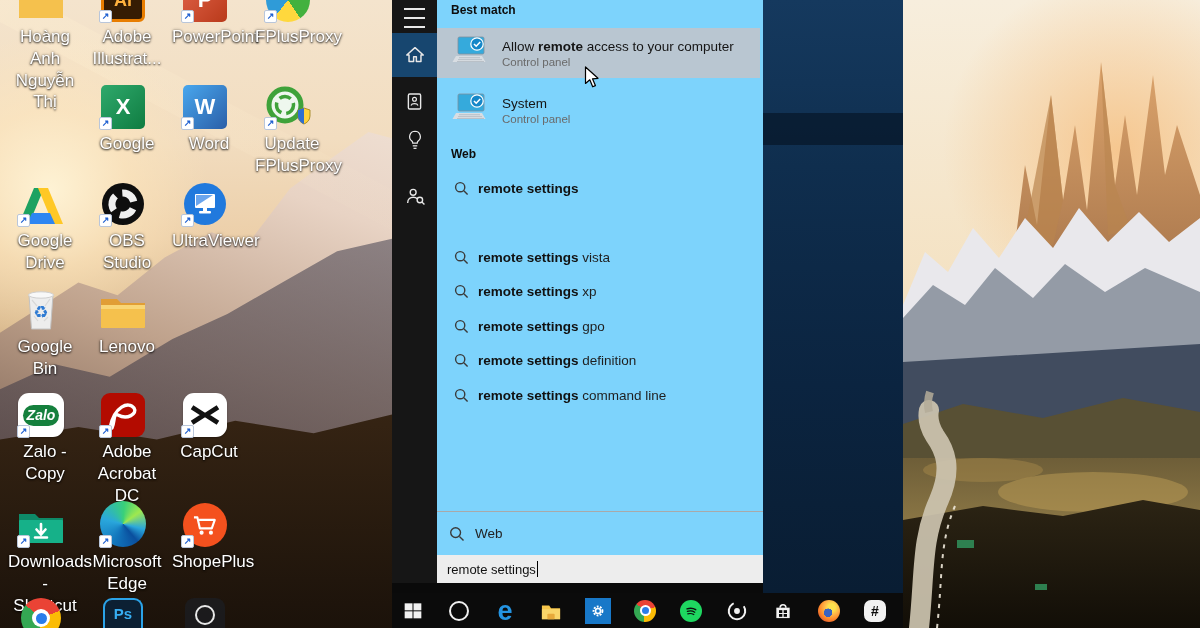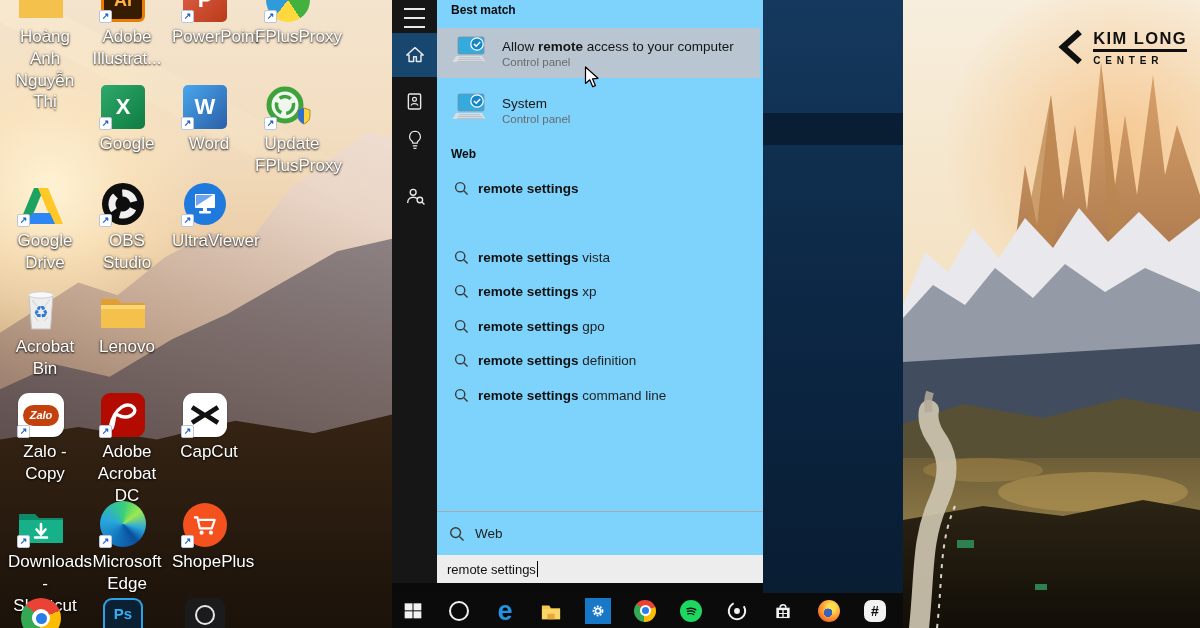--- a/index.html
+++ b/index.html
@@ -27,21 +27,21 @@
   .sc{position:absolute;left:0;bottom:-1px;width:13px;height:13px;background:#fff;border:1px solid #b9c6da;border-radius:2px;font-size:9px;font-weight:bold;color:#1e5fd0;line-height:11px;text-align:center;}
   .tile{width:44px;height:44px;border-radius:5px;display:flex;align-items:center;justify-content:center;color:#fff;font-weight:bold;font-size:22px;}
   .tile-x{background:linear-gradient(135deg,#2fa96c,#0f7c41);}
   .tile-w{background:linear-gradient(135deg,#48a7ee,#2b5fa8);}
   .tile-p{background:linear-gradient(135deg,#e2644a,#b93a1b);}
   .tile-ai{width:44px;height:44px;background:#351c03;border:3px solid #e87d00;border-radius:6px;display:flex;align-items:center;justify-content:center;color:#ffb13d;font-weight:bold;font-size:18px;}
   .circle44{width:44px;height:44px;border-radius:50%;}
   .fplus{background:conic-gradient(from 20deg,#43b13e 0 35%,#ffd83d 35% 55%,#2f9bd8 55% 75%,#65c24b 75% 100%);}
   .edge-ic{width:46px;height:46px;border-radius:50%;background:conic-gradient(from 140deg,#0a4f9e,#1276bc 18%,#2aa7dc 40%,#39d07a 62%,#9fe84f 76%,#2aa7dc 90%,#0a4f9e);}
   .zalo-sq{width:46px;height:44px;background:#fff;border-radius:11px;display:flex;align-items:center;justify-content:center;box-shadow:0 1px 2px rgba(0,0,0,.3);}
-  .zalo-pill{width:36px;height:21px;background:#c2410c;border-radius:11px;color:#fff;font-size:11px;font-weight:bold;font-style:italic;display:flex;align-items:center;justify-content:center;}
+  .zalo-pill{width:36px;height:21px;background:#15803d;border-radius:11px;color:#fff;font-size:14px;font-weight:bold;font-style:italic;display:flex;align-items:center;justify-content:center;}
   .acro{width:44px;height:44px;background:#b30b00;border-radius:9px;display:flex;align-items:center;justify-content:center;}
   .capcut-sq{width:44px;height:44px;background:#fff;border-radius:11px;display:flex;align-items:center;justify-content:center;box-shadow:0 1px 2px rgba(0,0,0,.3);}
   .shope{width:44px;height:44px;background:#f4511e;border-radius:50%;display:flex;align-items:center;justify-content:center;}
   
   .chrome-part{position:relative;width:40px;height:40px;border-radius:50%;background:conic-gradient(from -50deg,#ea4335 0 33%,#fbbc05 33% 66%,#34a853 66% 100%);}
   .chrome-part .cin{position:absolute;left:11px;top:11px;width:18px;height:18px;border-radius:50%;background:#fff;}
   .chrome-part .cdot{position:absolute;left:14.5px;top:14.5px;width:11px;height:11px;border-radius:50%;background:#2b7de9;}
   .ps-part{width:40px;height:36px;border-radius:9px 9px 0 0;background:#0c2033;border:2.5px solid #2ba3e8;border-bottom:none;display:flex;justify-content:center;color:#37aef2;font-weight:bold;font-size:15px;padding-top:5px;}
   .circ-part{width:40px;height:36px;border-radius:9px 9px 0 0;background:rgba(28,28,30,.9);display:flex;justify-content:center;padding-top:7px;}
   .circ-part .ring{width:20px;height:20px;border:2.5px solid #e8e8e8;border-radius:50%;}
@@ -215,21 +215,21 @@
 
     <div class="cell" style="left:0;top:288px">
       <div class="ic">
         <svg width="44" height="46" viewBox="0 0 44 46">
           <path d="M10 9 h24 l-2.5 34 h-19 Z" fill="#ededed" stroke="#c2c2c2"></path>
           <path d="M13 14 l5 6 M31 13 l-5 7 M15 30 l4 5 M29 31 l-4 4" stroke="#d8d8d8" stroke-width="1.2"></path>
           <ellipse cx="22" cy="9" rx="12.5" ry="3.2" fill="#f8f8f8" stroke="#cfcfcf"></ellipse>
           <text x="22" y="32" font-size="17" fill="#2f7bd3" text-anchor="middle" font-family="DejaVu Sans">♻</text>
         </svg>
       </div>
-      <div class="icon-label">Acrobat Bin</div>
+      <div class="icon-label">Google Bin</div>
     </div>
     <div class="cell" style="left:82px;top:288px">
       <div class="ic">
         <svg width="48" height="40" viewBox="0 0 48 40">
             <path d="M2 7 h16 l4 4 h24 v25 H2 Z" fill="#e19e35"></path>
             <rect x="2" y="13" width="44" height="23" rx="1" fill="#f5c14d"></rect>
             <rect x="2" y="13" width="44" height="4" fill="#f9d676"></rect>
           </svg>
       </div>
       <div class="icon-label">Lenovo</div>
@@ -497,29 +497,20 @@
       <rect x="0" y="458" width="297" height="92" fill="url(#plaing)"></rect>
       <ellipse cx="190" cy="492" rx="95" ry="20" fill="#bd9d55" opacity="0.5"></ellipse>
       <ellipse cx="80" cy="470" rx="60" ry="12" fill="#ab8c4c" opacity="0.45"></ellipse>
       <polygon points="0,520 80,506 160,516 240,500 297,510 297,628 0,628" fill="url(#fgg)"></polygon>
       <path d="M16,628 C22,572 18,540 36,500 C50,468 42,450 32,436 C27,428 24,420 26,410" fill="none" stroke="#cdc4b0" stroke-width="20" stroke-linecap="round" opacity="0.92"></path>
       <path d="M26,412 C24,404 25,398 27,392" fill="none" stroke="#b4ab99" stroke-width="8" opacity="0.85"></path>
       <path d="M34,628 C40,574 36,544 52,506" fill="none" stroke="#efe9da" stroke-width="2" stroke-dasharray="4 6" opacity="0.9"></path>
       <rect x="54" y="540" width="17" height="8" fill="#2e8050"></rect>
       <rect x="132" y="584" width="12" height="6" fill="#2e8050"></rect>
     </svg>
-    <div class="logo">
-      <svg width="30" height="40" viewBox="0 0 34 40">
-          <path d="M27 3 L8 20 L27 37" fill="none" stroke="#101010" stroke-width="7" stroke-linejoin="miter"></path>
-        </svg>
-      <div class="logo-text">
-        <div class="logo-l1">KIM LONG</div>
-        <div class="logo-l2">CENTER</div>
-      </div>
-    </div>
   </div>
 
   <div class="taskbar">
     <div class="tb">
       <svg width="20" height="20" viewBox="0 0 24 24">
           <rect x="2" y="2.8" width="9.4" height="8.4" fill="#f2f2f2"></rect>
           <rect x="12.6" y="2.8" width="9.4" height="8.4" fill="#f2f2f2"></rect>
           <rect x="2" y="12.4" width="9.4" height="8.4" fill="#f2f2f2"></rect>
           <rect x="12.6" y="12.4" width="9.4" height="8.4" fill="#f2f2f2"></rect>
         </svg>

